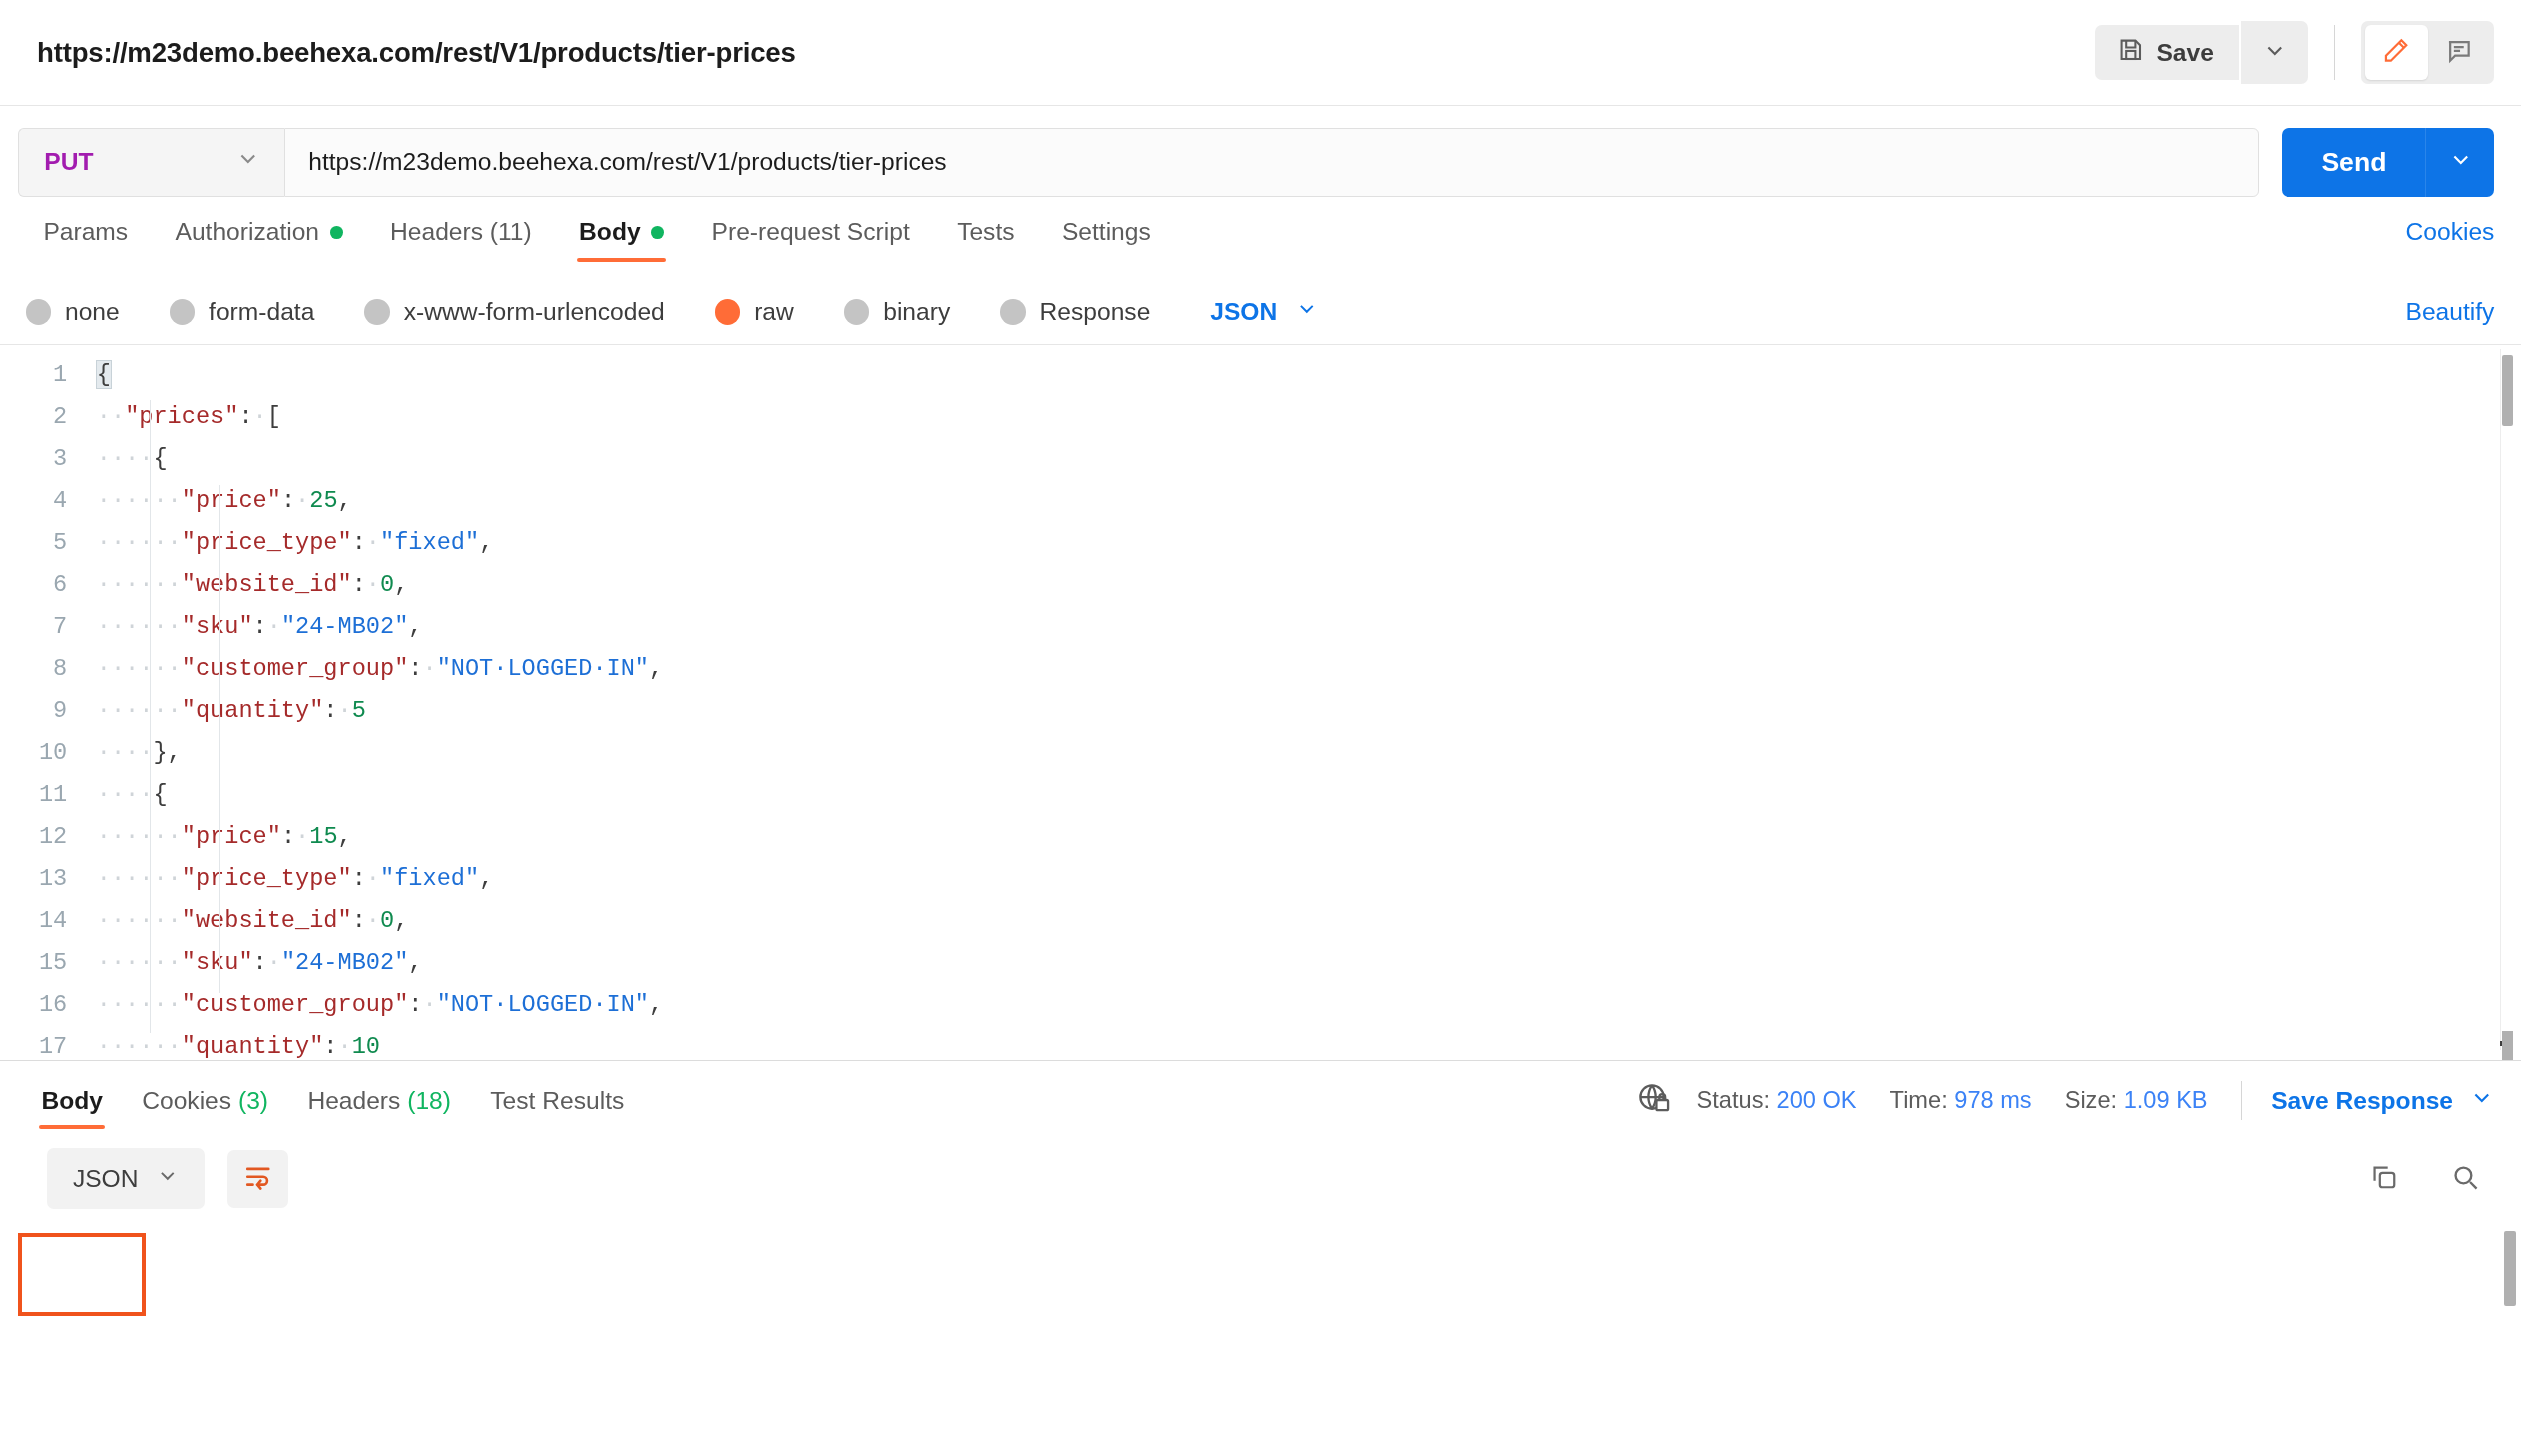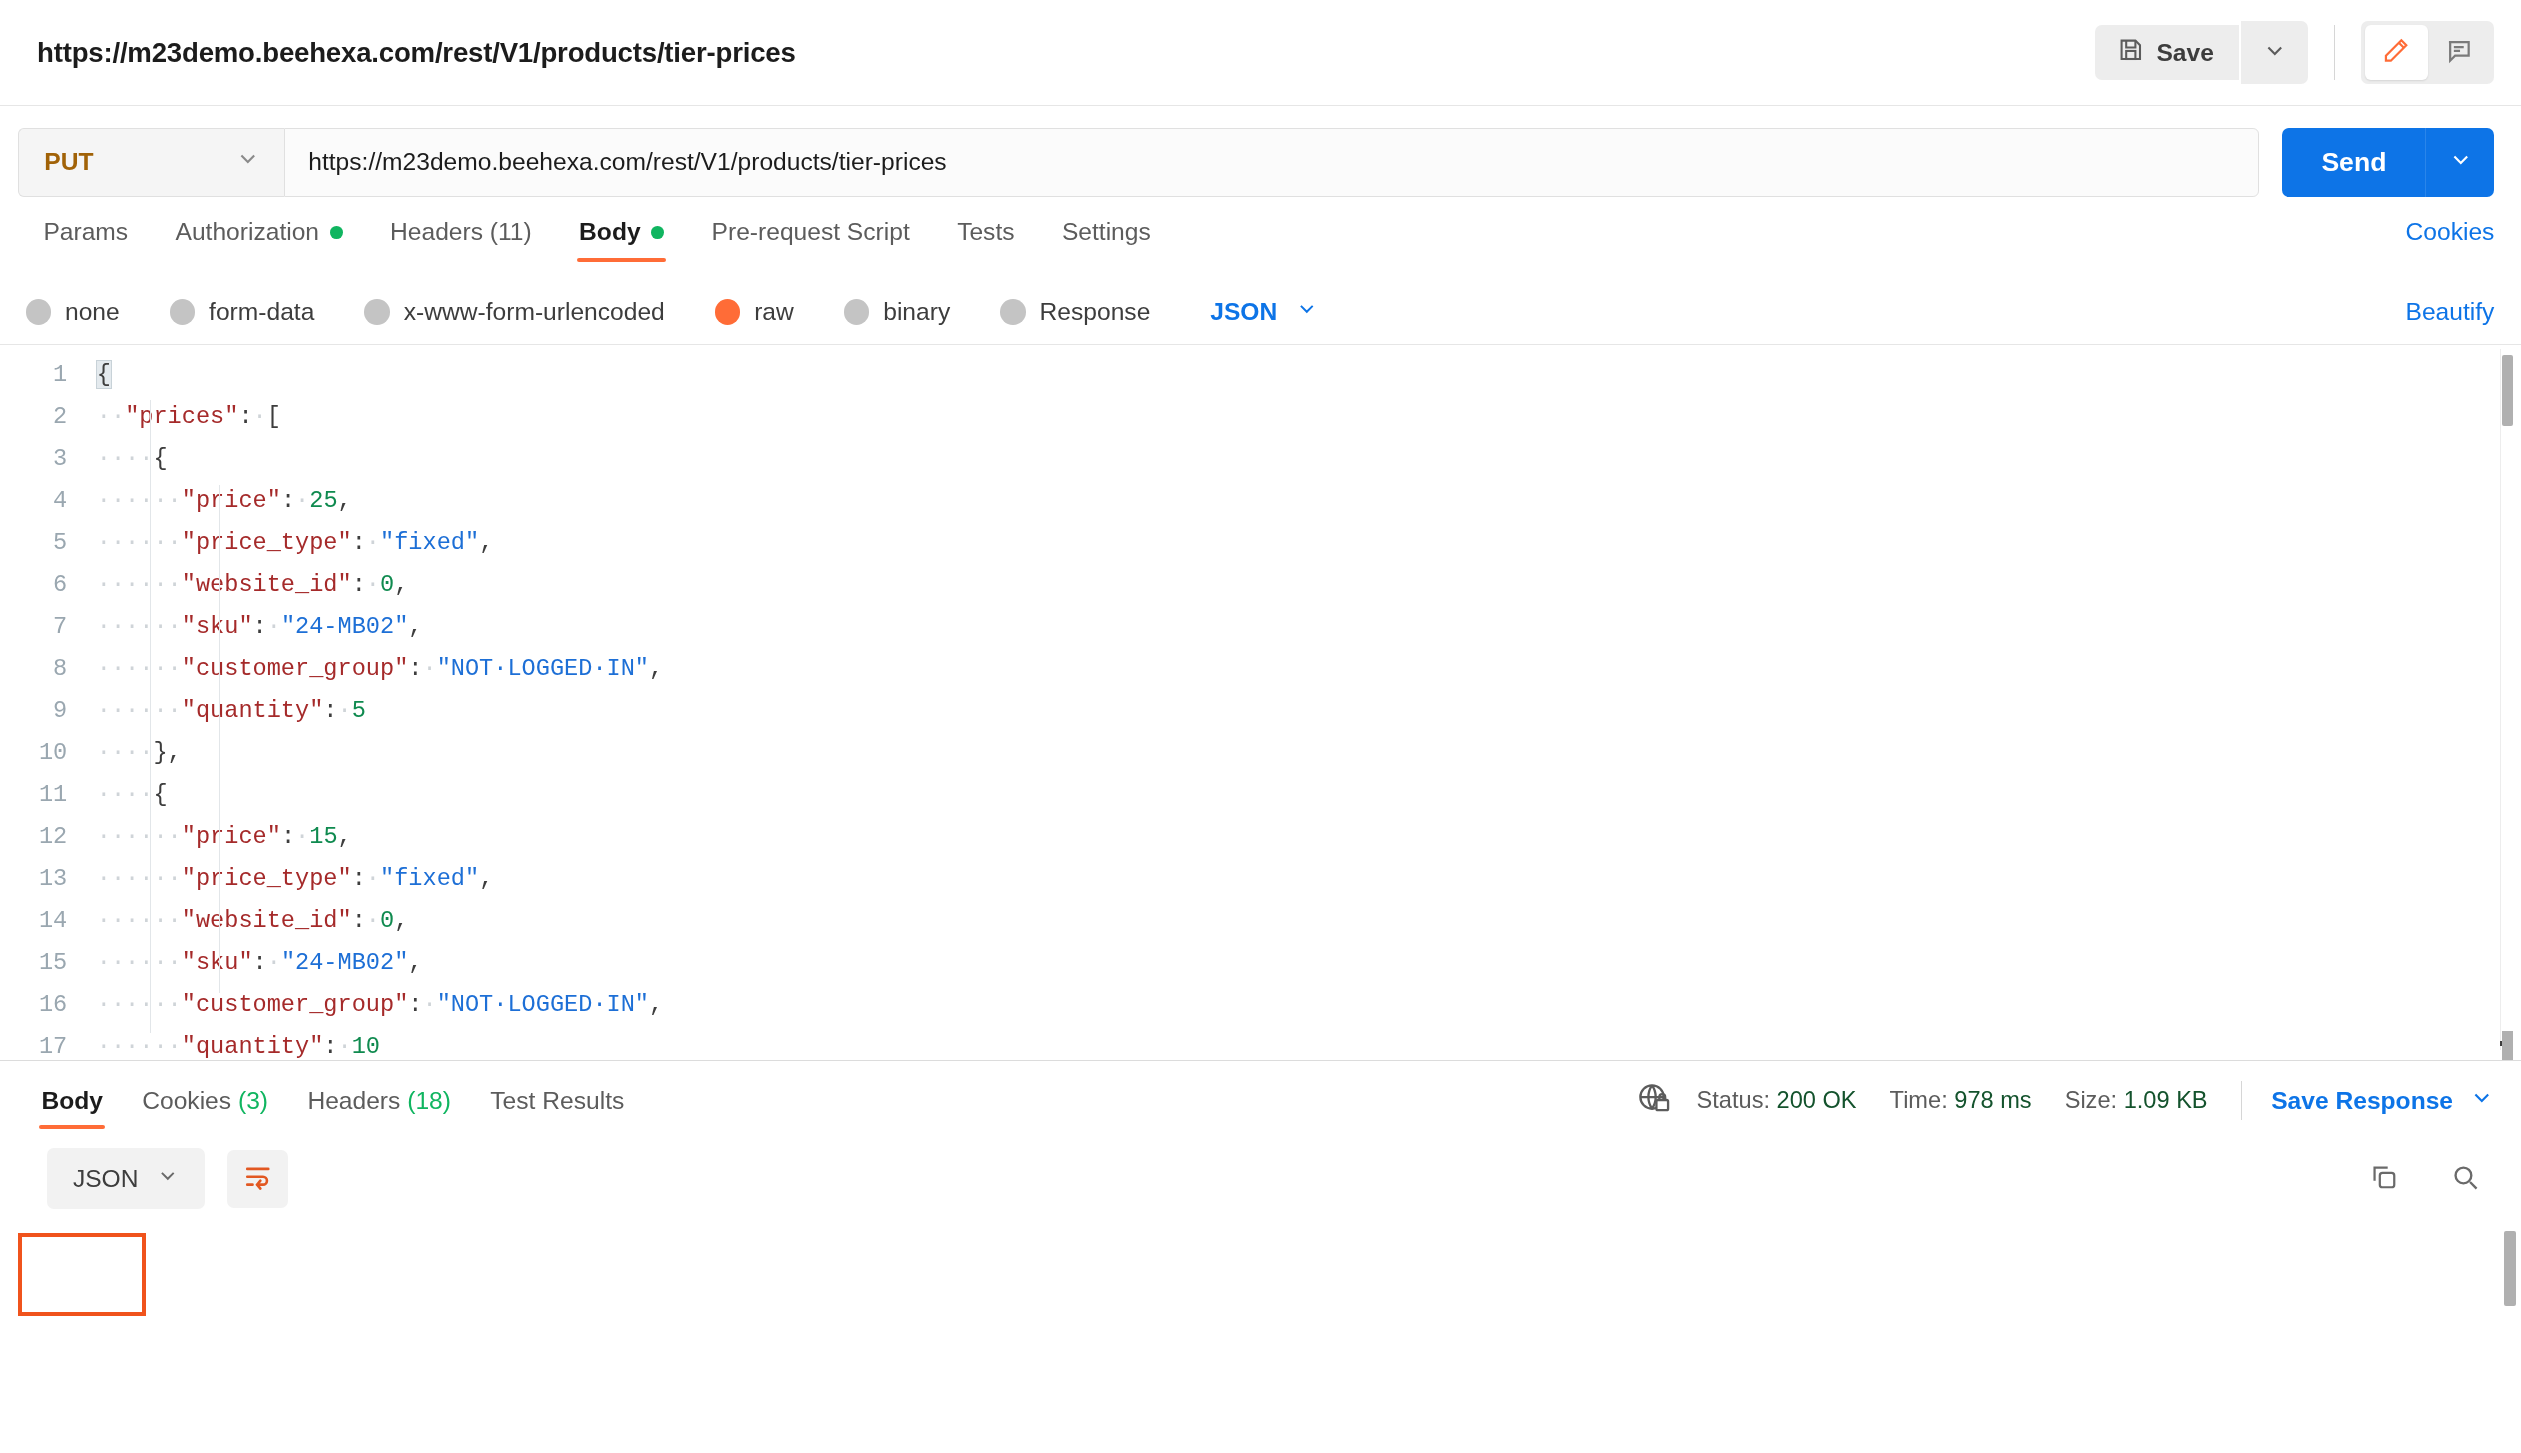--- a/index.html
+++ b/index.html
@@ -67,21 +67,21 @@
     gap: 0;
   }
   .method-box {
     width: 266px; height: 69px;
     background: #f5f5f5;
     border: 1px solid #e0e0e0;
     border-right: none;
     border-radius: 5.9px 0 0 5.9px;
     display: flex; align-items: center; justify-content: space-between;
     padding: 0 23.6px 0 25.6px;
-    font-size: 24.6px; font-weight: 700; color: #a16207;
+    font-size: 24.6px; font-weight: 700; color: #a21caf;
     cursor: pointer;
   }
   .url-box {
     flex: 1; height: 69px;
     background: #fbfbfb;
     border: 1px solid #e0e0e0;
     border-radius: 0 5.9px 5.9px 0;
     display: flex; align-items: center;
     padding: 0 23.6px;
     font-size: 24.6px; color: #1c1c1c;
@@ -217,21 +217,21 @@
     position: relative; cursor: pointer; white-space: nowrap;
   }
   .rsp-tab.active { color: #1c1c1c; font-weight: 700; }
   .rsp-tab.active::after {
     content: ""; position: absolute; left: 17.7px; right: 17.7px; bottom: 7.9px;
     height: 3.9px; background: #ff6c37; border-radius: 2px;
   }
   .cnt-green { color: #10b560; }
   .meta-wrap { display: flex; align-items: center; gap: 0; }
   .meta { font-size: 23.6px; color: #5c5c5c; margin-right: 33px; white-space: nowrap; }
-  .meta .val { color: #14532d; }
+  .meta .val { color: #3b82f6; }
   .meta-div { width: 1px; height: 39px; background: #d6d6d6; margin: 0 29.6px 0 0; }
   .save-resp { font-size: 24.6px; color: #0d74e7; font-weight: 700; display: flex; align-items: center; gap: 15.8px; cursor: pointer; }
 
   
   .pretty-bar {
     display: flex; align-items: center;
     padding: 7.9px 27.6px 13.8px 21.7px;
     gap: 0;
   }
   .seg {

